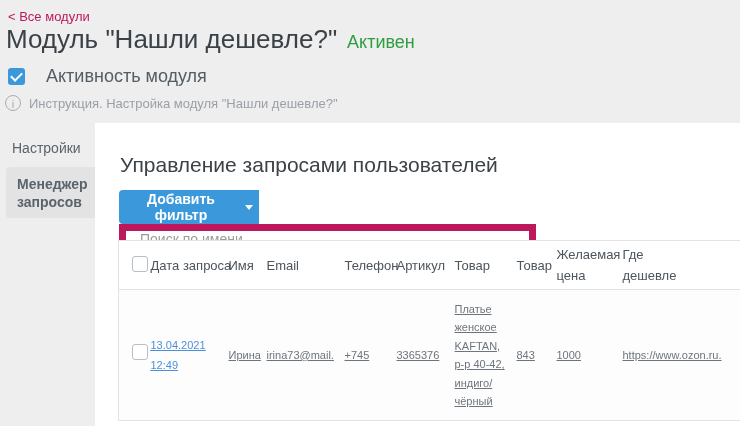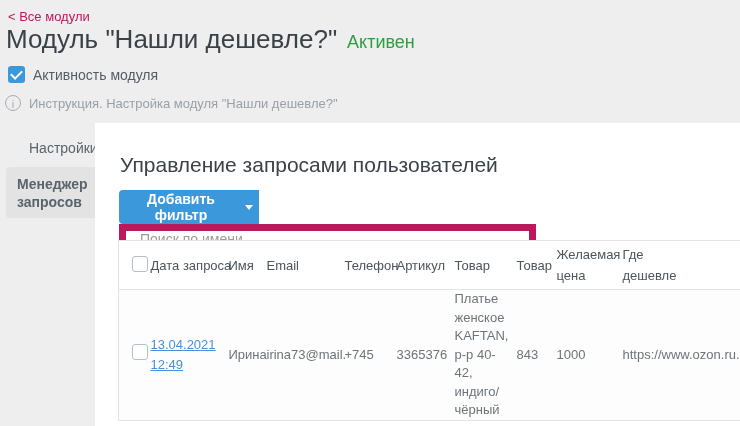--- a/index.html
+++ b/index.html
@@ -27,36 +27,36 @@
   }
   .cb-on {
     width:17px; height:17px; background:#3b99db; border-radius:3px;
     display:inline-block; cursor:pointer;
   }
   .check-glyph {
     display:block; width:9px; height:5px;
     border-left:2px solid #fff; border-bottom:2px solid #fff;
     transform:rotate(-45deg); margin:4px auto 0;
   }
-  .cb-label { font-size:14px; color:#535d66; margin-left:8px; }
+  .cb-label { font-size:18px; color:#535d66; margin-left:21px; }
   .instr-row {
     position:absolute; left:5px; top:95px;
     display:flex; align-items:center;
   }
   .info-ic {
     width:16px; height:16px; border:1px solid #a7adb3; border-radius:50%;
     color:#a7adb3; font-size:11px; line-height:16px; text-align:center;
     display:inline-block; box-sizing:border-box; font-style:normal;
   }
   .info-ic::before { content:"i"; }
   .instr-text { font-size:13px; color:#9aa0a6; margin-left:8px; }
   
   .side-item {
     position:absolute; left:0; width:89px; box-sizing:border-box;
-    padding-left:29px; font-size:14px; color:#5a646d; cursor:pointer;
+    padding-left:12px; font-size:14px; color:#5a646d; cursor:pointer;
   }
   .side-item.settings { top:140px; }
   .side-item.active {
     top:167px; left:6px; width:89px; height:51px;
     padding:8px 6px 0 11px; background:#e3e3e4;
     border-radius:4px 0 0 4px; line-height:18px;font-weight:bold;
   }
   
   .panel {
     position:absolute; left:95px; top:123px; width:694px; height:303px;
@@ -100,22 +100,22 @@
     border-collapse:collapse; table-layout:fixed; background:#fff;
     border-top:1px solid #e3e3e3; border-left:1px solid #e3e3e3;
   }
   .grid thead tr { height:49px; border-bottom:1px solid #e3e3e3; }
   .grid tbody tr { height:131px; border-bottom:1px solid #e3e3e3; background:#fdfdfd; }
   .grid th {
     font-weight:400; text-align:left; font-size:13px; color:#4c545c;
     padding:0 4px 0 0; white-space:nowrap; vertical-align:middle;
   }
   .grid td {
-    font-size:13px; color:#6d747b; padding:0 4px 0 0;
-    vertical-align:middle; line-height:18.5px; overflow:visible;
+    font-size:11px; color:#6d747b; padding:0 4px 0 0;
+    vertical-align:middle; line-height:18.5px; overflow:visible;text-decoration:underline;
   }
   .wrapw { display:block; white-space:normal; width:64px; line-height:21px; }
   .c-cb { padding-left:13px !important; }
   .cb {
     width:16px; height:16px; border:1px solid #b8bec5; border-radius:3px;
     display:inline-block; background:#fff; box-sizing:border-box; cursor:pointer;
   }
   .dlink { color:#4a90d9; text-decoration:underline; line-height:20px; cursor:pointer; }
   .nowrap { white-space:nowrap; }
 </style>

